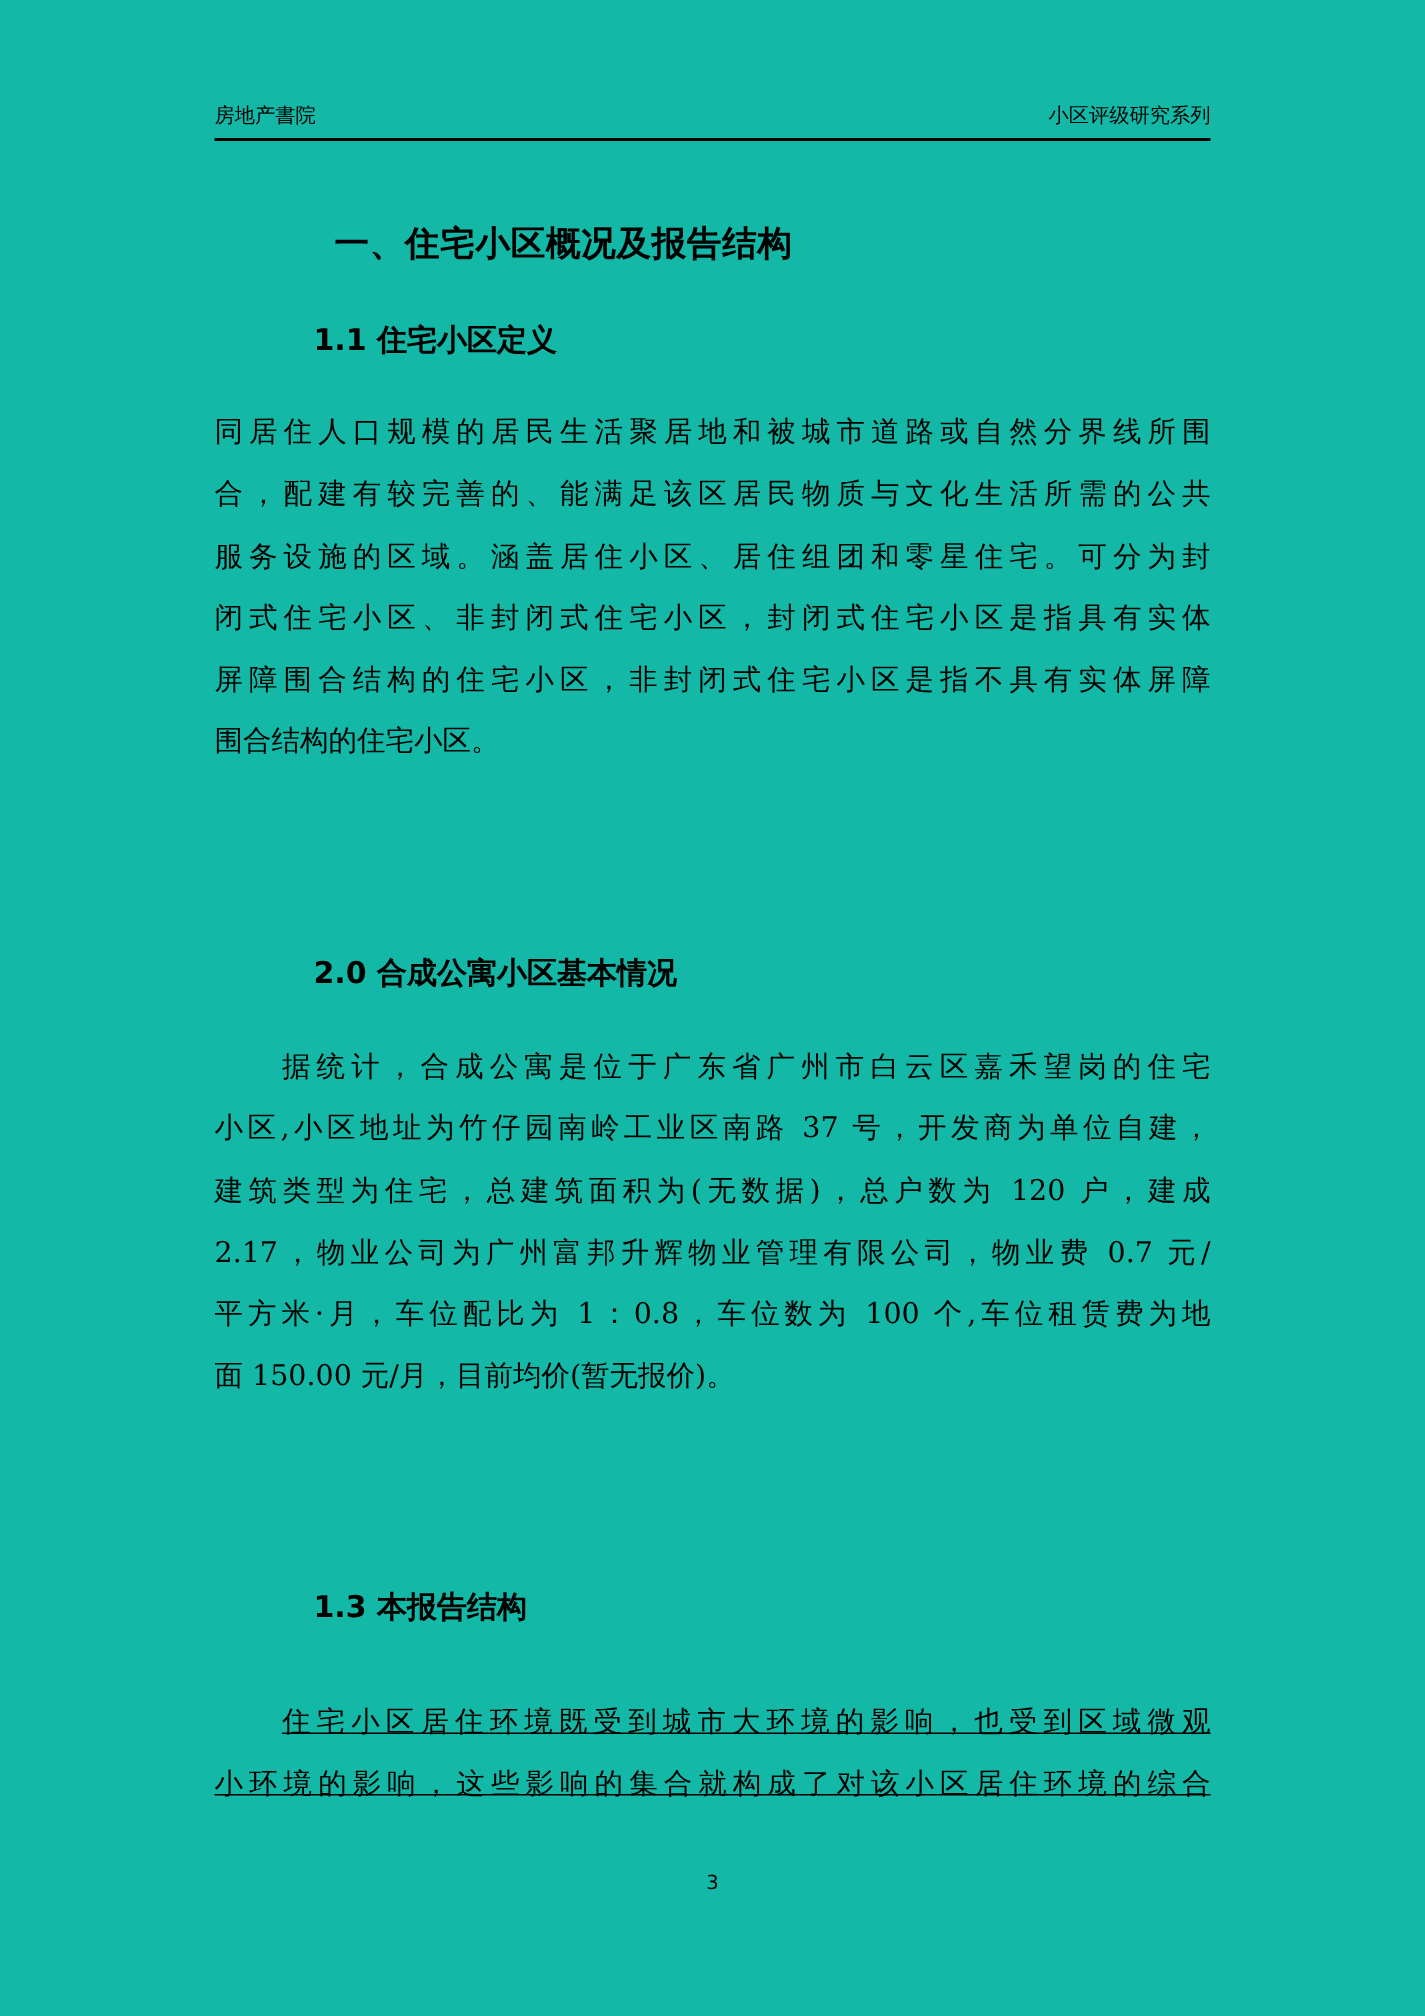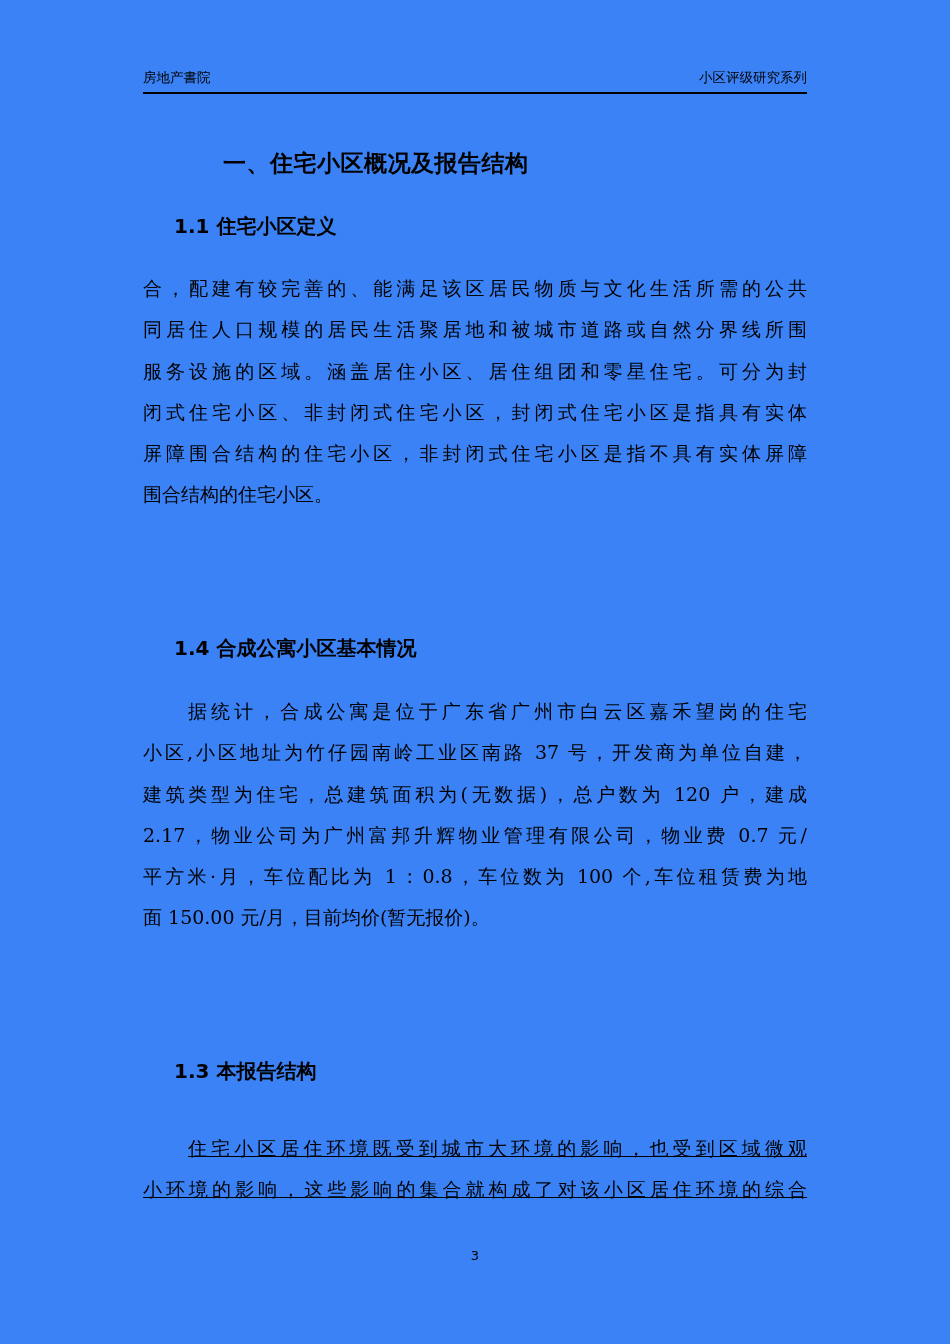--- a/index.html
+++ b/index.html
@@ -12,21 +12,21 @@
       height: 1344px;
       position: relative;
       overflow: hidden;
       color: #000000;
       font-family: "DejaVu Serif", "Liberation Serif", serif;
     }
     .page {
       position: absolute;
       left: 0; top: 0;
       width: 950px; height: 1344px;
-      background: #3b82f6;
+      background: #14b8a6;
     }
     .header {
       position: absolute;
       left: 143px;
       top: 66px;
       width: 664px;
       height: 26px;
       border-bottom: 2px solid #000000;
       font-family: "DejaVu Sans", "Liberation Sans", sans-serif;
       font-size: 13.5px;
@@ -46,21 +46,21 @@
       top: 145px;
       font-family: "DejaVu Sans", "Liberation Sans", sans-serif;
       font-weight: bold;
       font-size: 23px;
       line-height: 36px;
       letter-spacing: 0.5px;
       margin-left: 32px;
     }
     .h2 {
       position: absolute;
-      left: 174px;
+      left: 209px;
       font-family: "DejaVu Sans", "Liberation Sans", sans-serif;
       font-weight: bold;
       font-size: 20px;
       line-height: 32px;
     }
     .para {
       position: absolute;
       left: 143px;
       width: 664px;
       font-family: "DejaVu Serif", "Liberation Serif", serif;
@@ -99,29 +99,29 @@
 
   <div class="header">
     <span class="header-left">房地产書院</span>
     <span class="header-right">小区评级研究系列</span>
   </div>
 
   <div class="h1">一、住宅小区概况及报告结构</div>
 
   <div class="h2" style="top:210px;">1.1 住宅小区定义</div>
   <div class="para" style="top:268px;">
+    <span class="line">同居住人口规模的居民生活聚居地和被城市道路或自然分界线所围</span>
     <span class="line">合，配建有较完善的、能满足该区居民物质与文化生活所需的公共</span>
-    <span class="line">同居住人口规模的居民生活聚居地和被城市道路或自然分界线所围</span>
     <span class="line">服务设施的区域。涵盖居住小区、居住组团和零星住宅。可分为封</span>
     <span class="line">闭式住宅小区、非封闭式住宅小区，封闭式住宅小区是指具有实体</span>
     <span class="line">屏障围合结构的住宅小区，非封闭式住宅小区是指不具有实体屏障</span>
     <span class="line last">围合结构的住宅小区。</span>
   </div>
 
-  <div class="h2" style="top:632px;">1.4 合成公寓小区基本情况</div>
+  <div class="h2" style="top:632px;">2.0 合成公寓小区基本情况</div>
   <div class="para" style="top:691px;">
     <span class="line first">据统计，合成公寓是位于广东省广州市白云区嘉禾望岗的住宅</span>
     <span class="line">小区,小区地址为竹仔园南岭工业区南路 37 号，开发商为单位自建，</span>
     <span class="line">建筑类型为住宅，总建筑面积为(无数据)，总户数为 120 户，建成</span>
     <span class="line">2.17，物业公司为广州富邦升辉物业管理有限公司，物业费 0.7 元/</span>
     <span class="line">平方米·月，车位配比为 1：0.8，车位数为 100 个,车位租赁费为地</span>
     <span class="line last">面 150.00 元/月，目前均价(暂无报价)。</span>
   </div>
 
   <div class="h2" style="top:1055px;">1.3 本报告结构</div>

